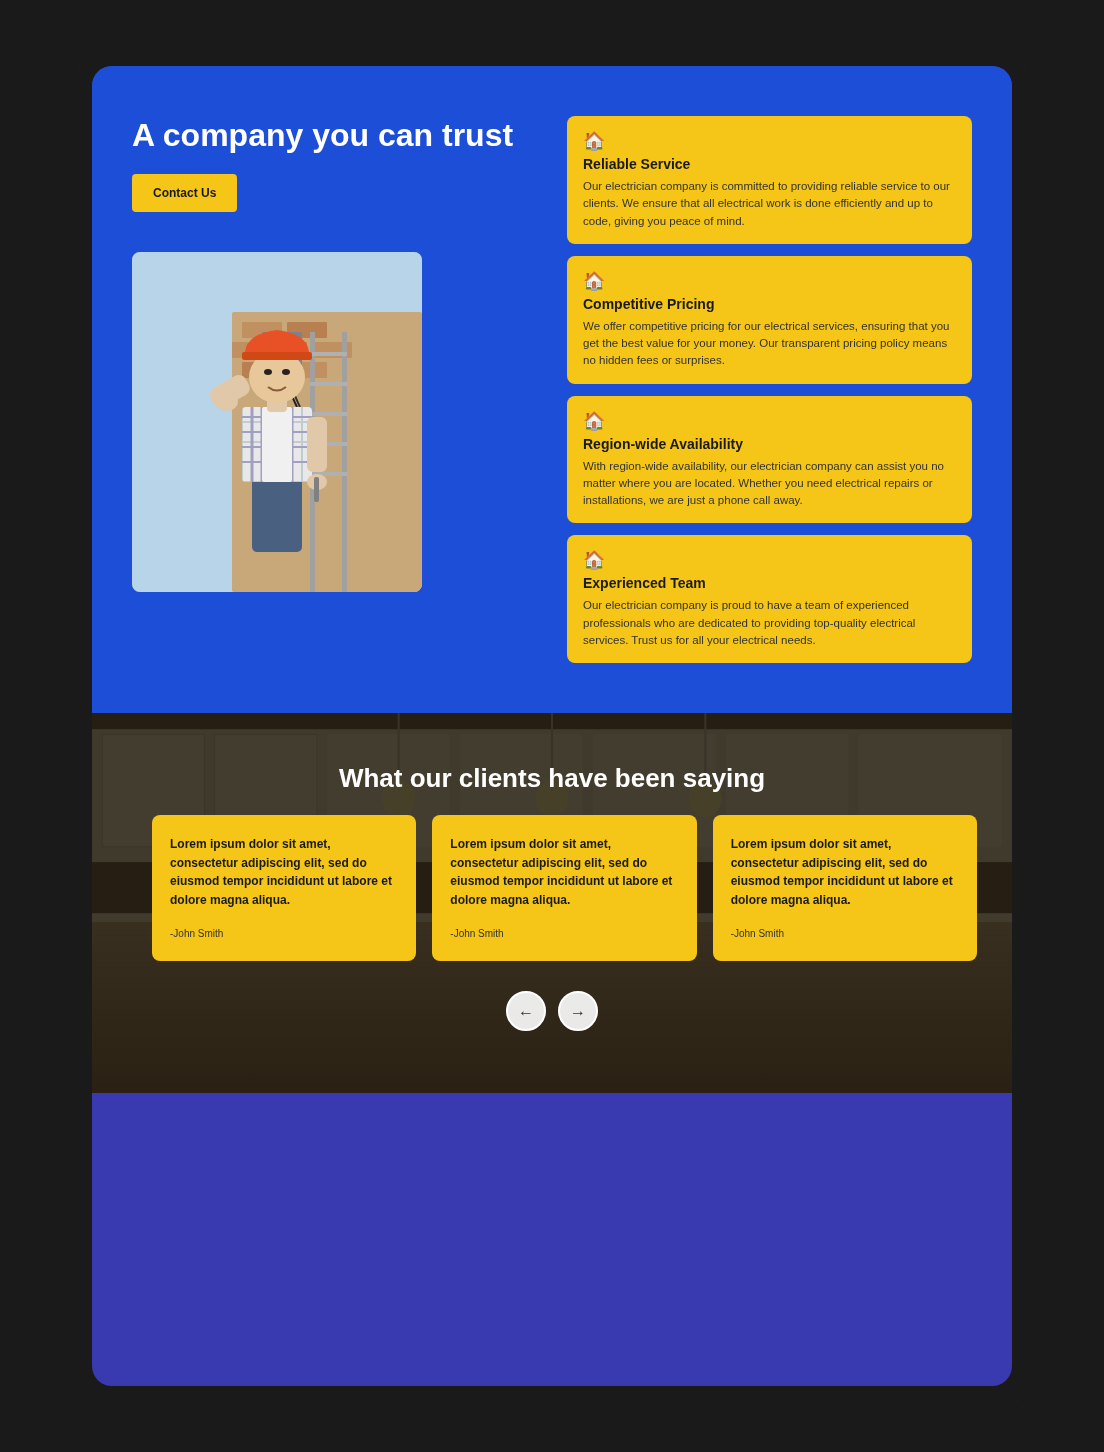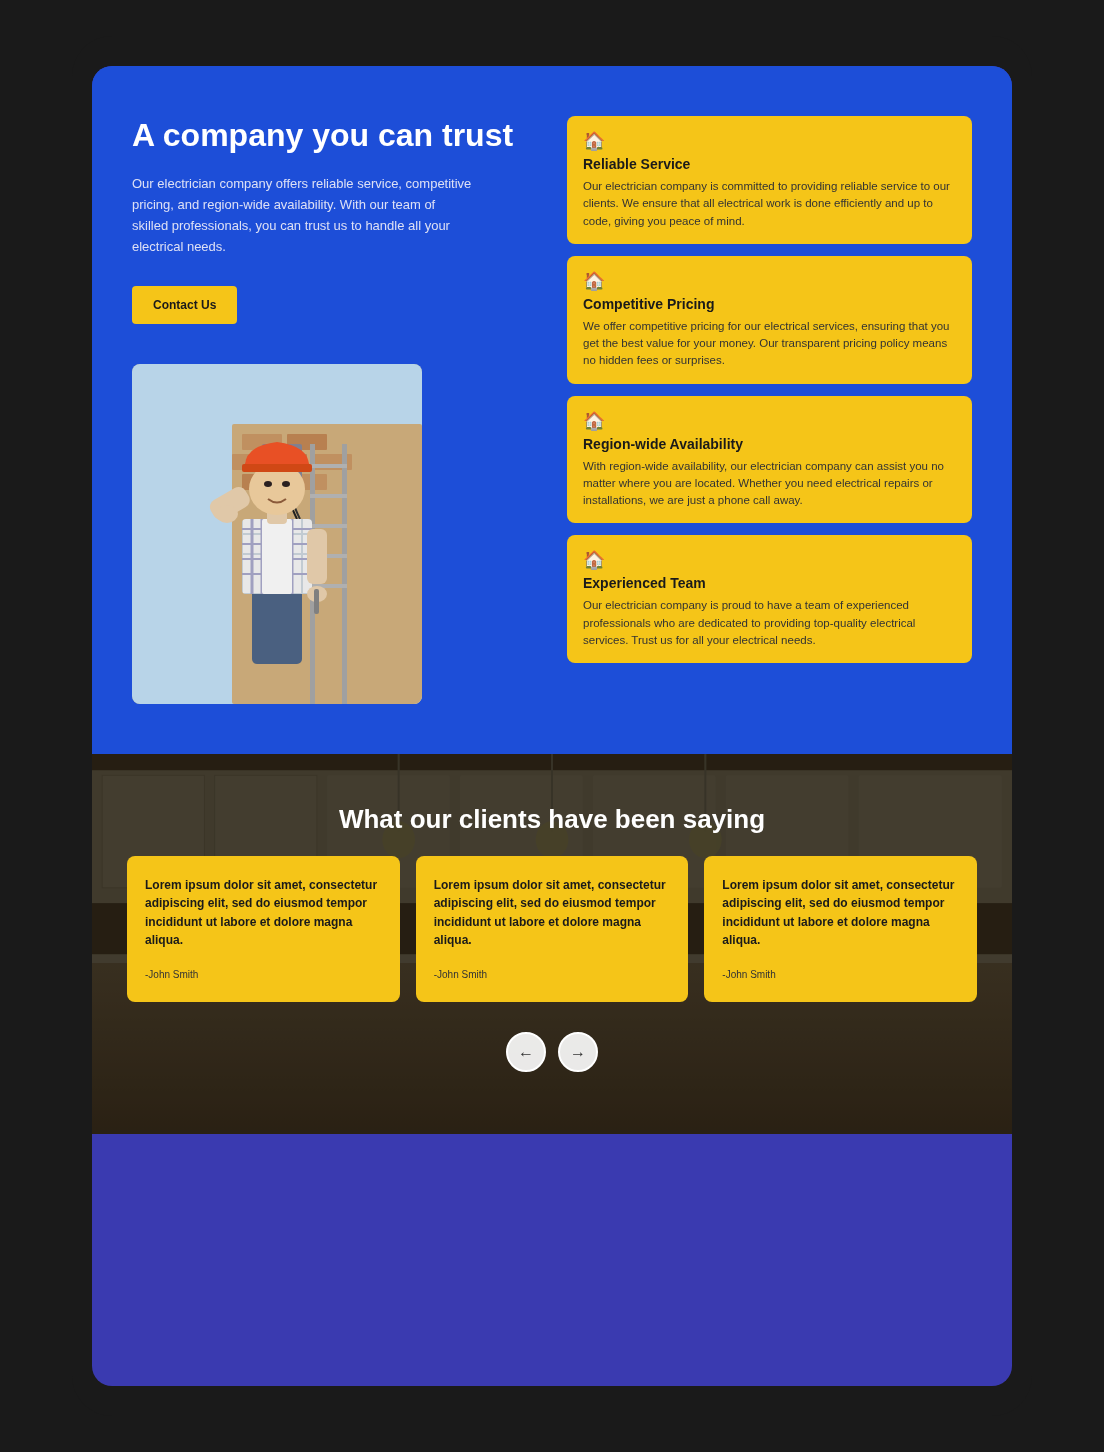--- a/index.html
+++ b/index.html
@@ -168,20 +168,21 @@
       font-size: 26px;
       font-weight: 900;
       text-align: center;
       margin-bottom: 21px;
     }
 
     .testimonials-cards {
       display: flex;
       gap: 16px;
       margin-bottom: 30px;
+      margin-left: 25px;
     }
 
     .testimonial-card {
       background: #f5c518;
       border-radius: 8px;
       padding: 20px 18px;
       flex: 1;
     }
 
     .testimonial-text {
@@ -221,21 +222,20 @@
 </head>
 <body>
 
 <div class="tablet-frame">
   <div class="screen">
 
     <div class="hero-section">
 
       <div class="hero-left">
         <h1 class="hero-title">A company you can trust</h1>
-        <p class="hero-description">Our electrician company offers reliable service, competitive pricing, and region-wide availability. With our team of skilled professionals, you can trust us to handle all your electrical needs.</p>
         <button class="contact-btn">Contact Us</button>
 
         <div class="hero-image-container">
           
           <svg viewBox="0 0 290 340" xmlns="http://www.w3.org/2000/svg" class="worker-svg">
 
             <rect width="290" height="340" fill="#b8d4e8"></rect>
 
             <rect x="100" y="60" width="190" height="280" fill="#c8a878" rx="2"></rect>
 

